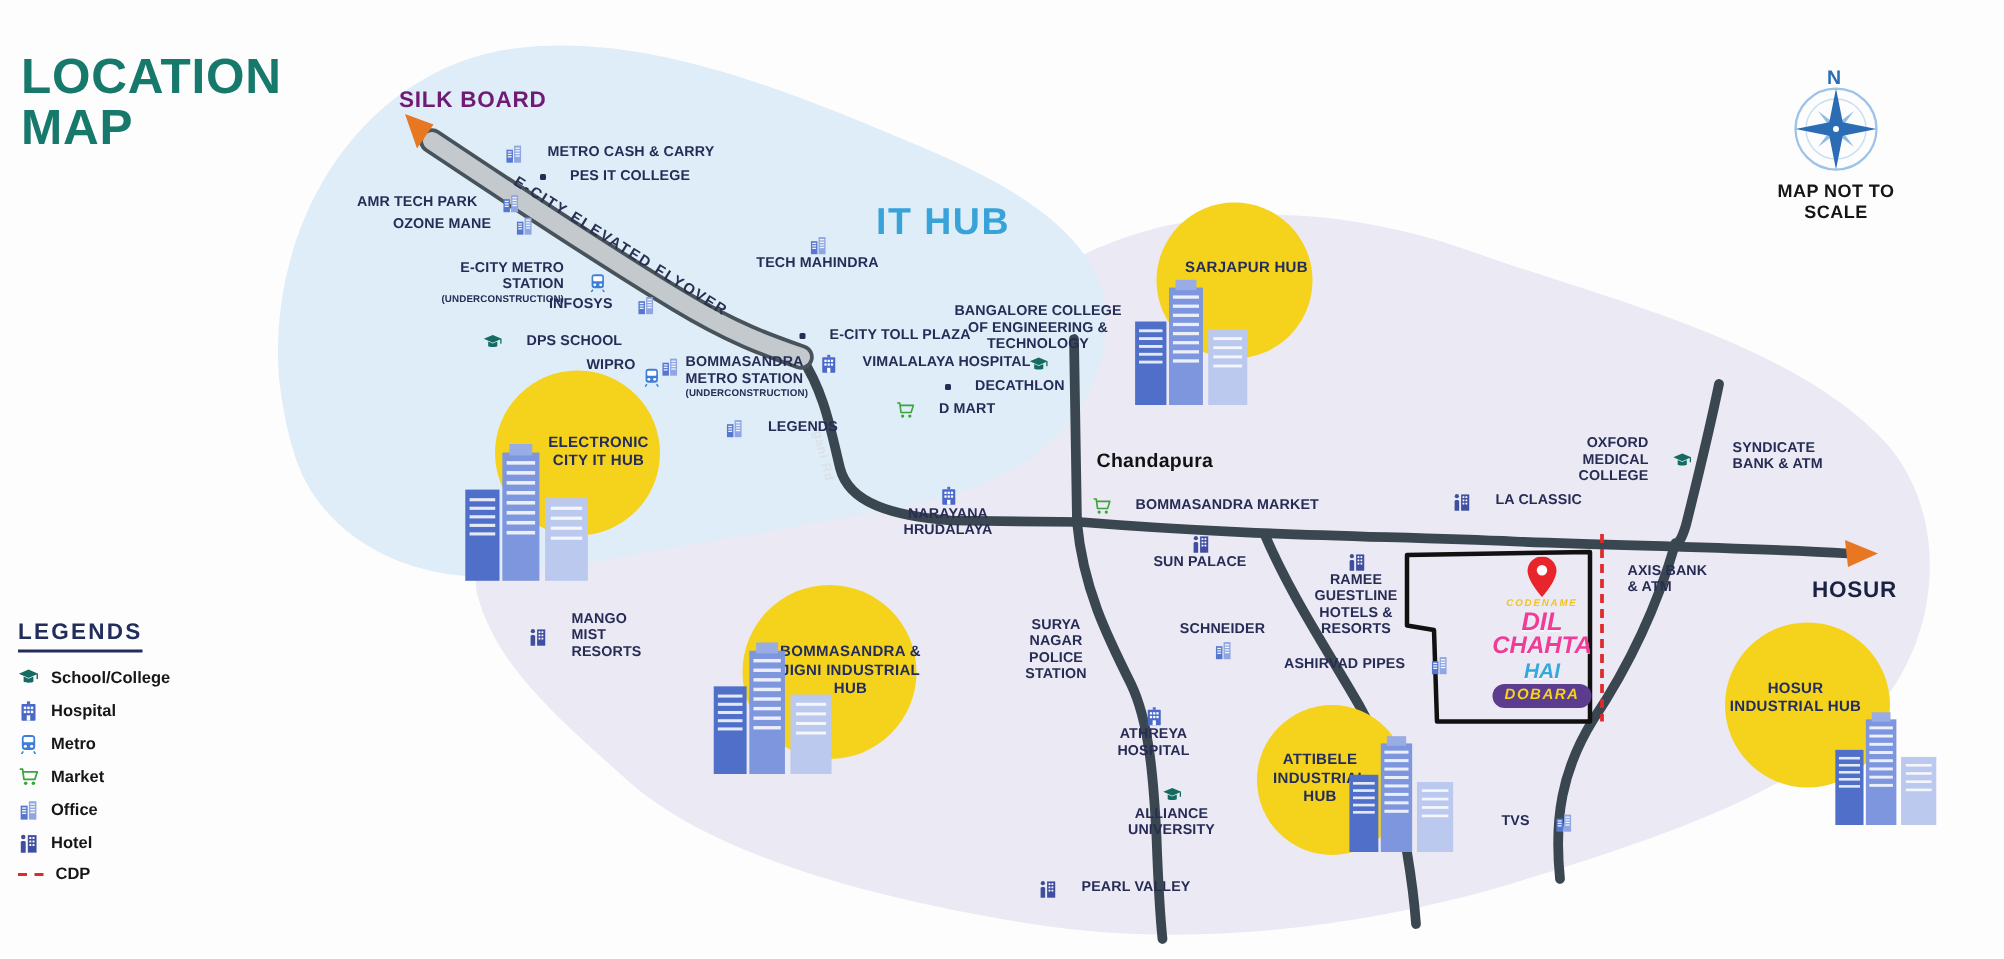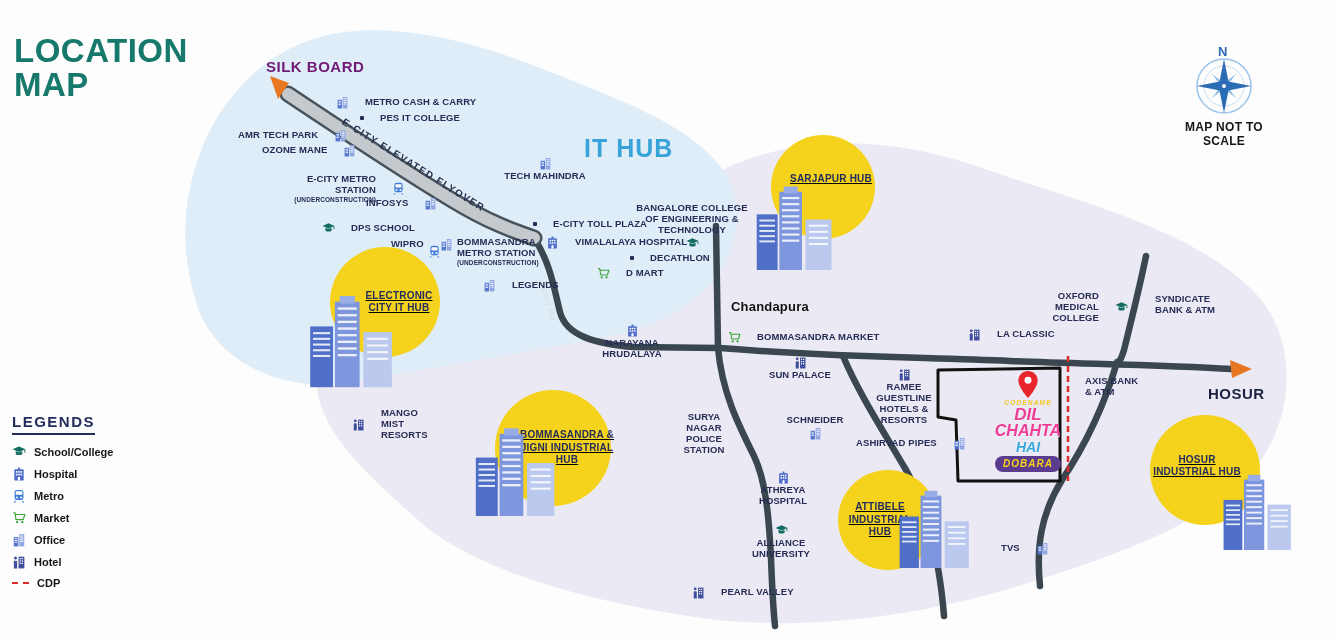--- a/index.html
+++ b/index.html
@@ -20,21 +20,21 @@
   .hosur-lb{position:absolute;left:1208px;top:385px;font-size:15px;font-weight:bold;color:#1A2142;letter-spacing:.5px;z-index:5;}
   .ithub-lb{position:absolute;left:584px;top:134px;font-size:25px;font-weight:800;color:#38A3D8;letter-spacing:1px;z-index:4;}
   .manuf-lb{position:absolute;left:852px;top:246px;width:205px;text-align:center;font-size:23px;
             font-weight:800;color:#6A5FA7;line-height:1.08;letter-spacing:.5px;z-index:4;}
   .flyover-lb{position:absolute;left:346px;top:116px;font-size:10px;font-weight:bold;color:#2A3150;
               letter-spacing:1.3px;transform:rotate(32deg);transform-origin:0 0;z-index:4;white-space:nowrap;}
   .jigani-lb{position:absolute;left:548px;top:278px;font-size:8.5px;font-weight:bold;color:#DCE1E5;
              letter-spacing:.5px;transform:rotate(76deg);transform-origin:0 0;z-index:4;white-space:nowrap;}
 
   .hub{position:absolute;z-index:2;border-radius:50%;background:#F5D21B;display:flex;align-items:center;
-       justify-content:center;text-align:center;box-sizing:border-box;padding:10px;text-decoration:underline;}
+       justify-content:center;text-align:center;box-sizing:border-box;padding:10px;}
   .hub-label{font-size:10px;font-weight:bold;color:#232D5C;line-height:1.25;letter-spacing:.2px;display:block;}
 
   .landmark{position:absolute;z-index:5;display:flex;align-items:center;gap:16px;white-space:nowrap;
             color:#262C55;font-size:9.5px;font-weight:bold;line-height:1.15;letter-spacing:.1px;}
   .landmark.col{flex-direction:column;gap:1px;}
   .landmark.wrap{white-space:normal;}
   .landmark.al-center{text-align:center;justify-content:center;}
   .landmark.al-right{text-align:right;justify-content:flex-end;}
   .landmark .txt{display:flex;flex-direction:column;line-height:1.15;}
   .landmark.lg{font-size:13px;font-weight:600;color:#121212;letter-spacing:.2px;}
@@ -429,21 +429,21 @@
     </div>
     <div class="landmark wrap al-center" style="left: 670px; top: 412px; width: 68px;">
       <span class="lm-label">SURYA NAGAR POLICE STATION</span>
     </div>
     <div class="landmark wrap" style="left: 352px; top: 408px; width: 82px;">
       <svg viewBox="0 0 12 12" class="ic">
         <use href="#icon-hotel"></use>
       </svg>
       <span class="lm-label">MANGO MIST RESORTS</span>
     </div>
-    <div class="landmark col wrap al-center" style="left: 740px; top: 471px; width: 58px; margin-left: 14px;">
+    <div class="landmark col wrap al-center" style="left: 740px; top: 471px; width: 58px;">
       <svg viewBox="0 0 12 12" class="ic">
         <use href="#icon-hospital"></use>
       </svg>
       <span class="lm-label">ATHREYA HOSPITAL</span>
     </div>
     <div class="landmark col wrap al-center" style="left: 748px; top: 524px; width: 66px;">
       <svg viewBox="0 0 12 12" class="ic">
         <use href="#icon-school"></use>
       </svg>
       <span class="lm-label">ALLIANCE UNIVERSITY</span>

